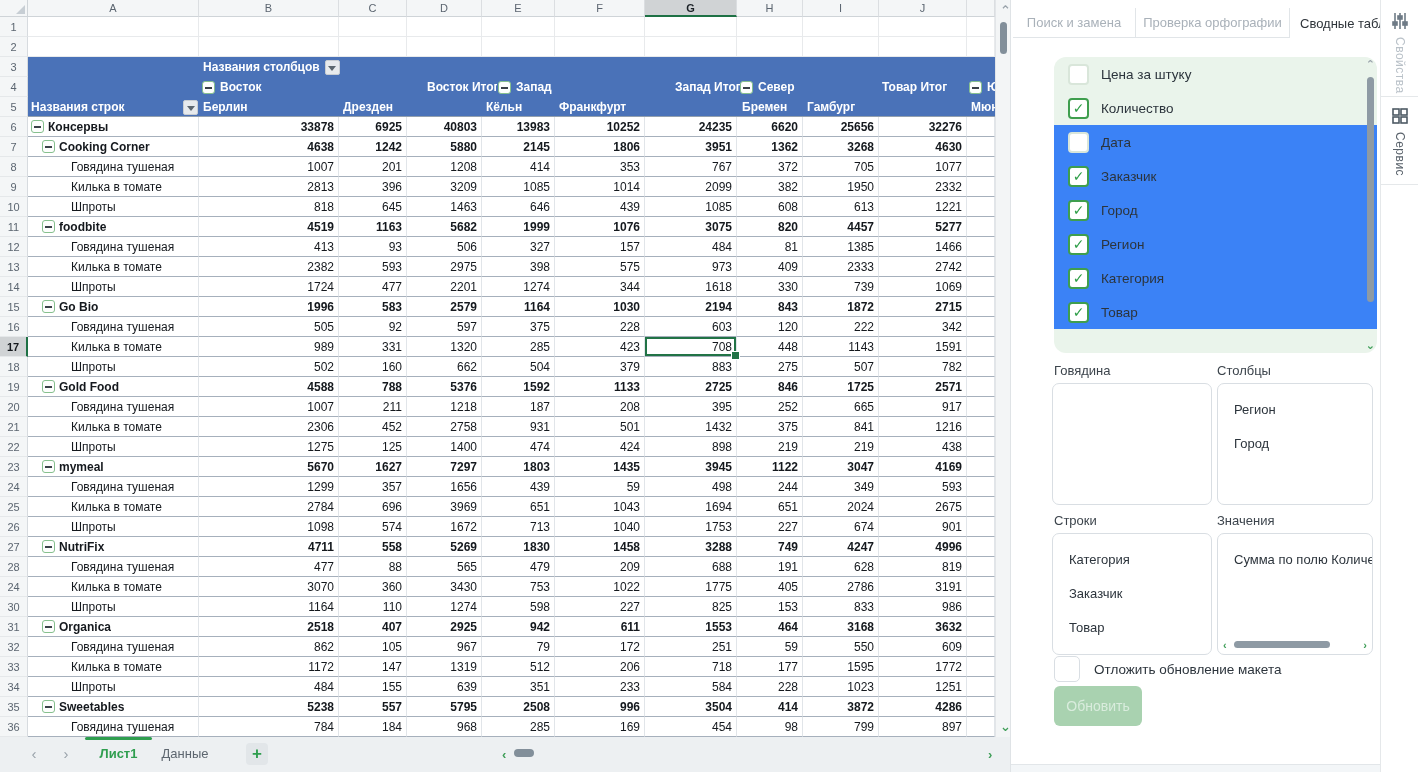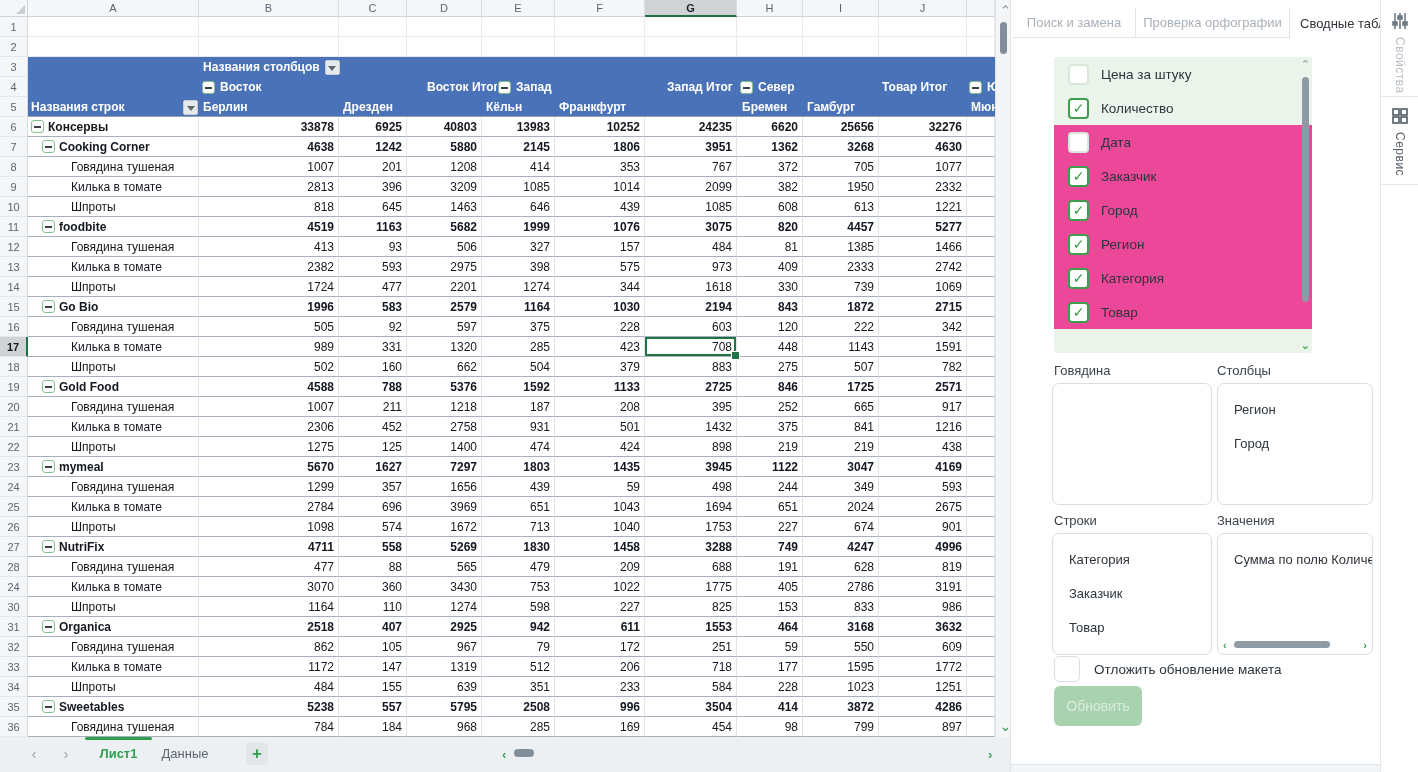--- a/index.html
+++ b/index.html
@@ -47,23 +47,23 @@
   .tb-sheet.on{color:#2f9e4f;font-weight:700}
   .tb-sheet.off{color:#5d666f}
   .tb-plus{position:absolute;left:246px;top:743px;width:22px;height:22px;background:#e2e6e9;border-radius:4px;color:#2f9e4f;font-size:17px;font-weight:700;display:flex;align-items:center;justify-content:center}
   .hthumb{position:absolute;left:514px;top:749px;width:20px;height:8px;background:#828f9a;border-radius:4px}
 
   
   .panel{position:absolute;left:1010px;top:0;width:408px;height:772px;background:#fff;border-left:1px solid #dfe3e6}
   .ptabs{position:absolute;left:2px;top:8px;width:368px;height:30px;display:flex}
   .ptab{height:30px;display:flex;align-items:center;justify-content:center;font-size:13px;color:#a9b1b9;border-bottom:1px solid #e1e5e8;border-right:1px solid #e1e5e8;white-space:nowrap;overflow:hidden;padding:0 8px}
   .ptab.on{color:#2e343a;border-bottom:none;border-right:none;justify-content:flex-start;padding-left:10px}
-  .fieldlist{position:absolute;left:43px;top:57px;width:258px;height:296px;background:#eaf4eb;overflow:hidden;border-radius:2px}
+  .fieldlist{position:absolute;left:43px;top:57px;width:323px;height:296px;background:#eaf4eb;overflow:hidden;border-radius:12px}
   .fitem{position:relative;height:34px;display:flex;align-items:center;padding-left:14px;gap:12px}
-  .fitem.hi{background:#ec4899}
+  .fitem.hi{background:#3b82f6}
   .cb{width:21px;height:21px;flex:none;background:#fff;border:2px solid #d9e6da;border-radius:4px;display:flex;align-items:center;justify-content:center;font-size:14px;font-weight:700;color:#2e9e47}
   .cb.on{border-color:#3f9e4e}
   .flabel{font-size:13.5px;color:#2c343c}
   .lscroll-thumb{position:absolute;right:3px;top:20px;width:7px;height:225px;background:#8e9aa4;border-radius:4px}
   .lchev{position:absolute;right:2px;font-size:11px;font-weight:700;color:#9aa3ab;line-height:1}
   .lchev.grn{color:#3f9e58}
   .alabel{position:absolute;font-size:13px;color:#3c444c}
   .abox-wrap{position:absolute;width:160px;height:122px;background:#fff;border:1px solid #d9dee3;border-radius:7px;overflow:hidden}
   .aitem{height:34px;display:flex;align-items:center;padding-left:16px;font-size:13px;color:#2c343c;white-space:nowrap;overflow:hidden}
   .abox{padding-top:8px}
@@ -150,21 +150,21 @@
               <span class="clps"></span>
               <span>Восток</span>
             </div>
             <div class="hitem rgt" style="right:498px;width:70px">
               <span>Восток Итог</span>
             </div>
             <div class="hitem" style="left:470px">
               <span class="clps"></span>
               <span>Запад</span>
             </div>
-            <div class="hitem rgt" style="right:250px;width:78px">
+            <div class="hitem rgt" style="right:242px;width:78px">
               <span>Запад Итог</span>
             </div>
             <div class="hitem" style="left:712px">
               <span class="clps"></span>
               <span>Север</span>
             </div>
             <div class="hitem rgt" style="right:33px;width:80px">
               <span>Товар Итог</span>
             </div>
             <div class="hitem" style="left:941px">

